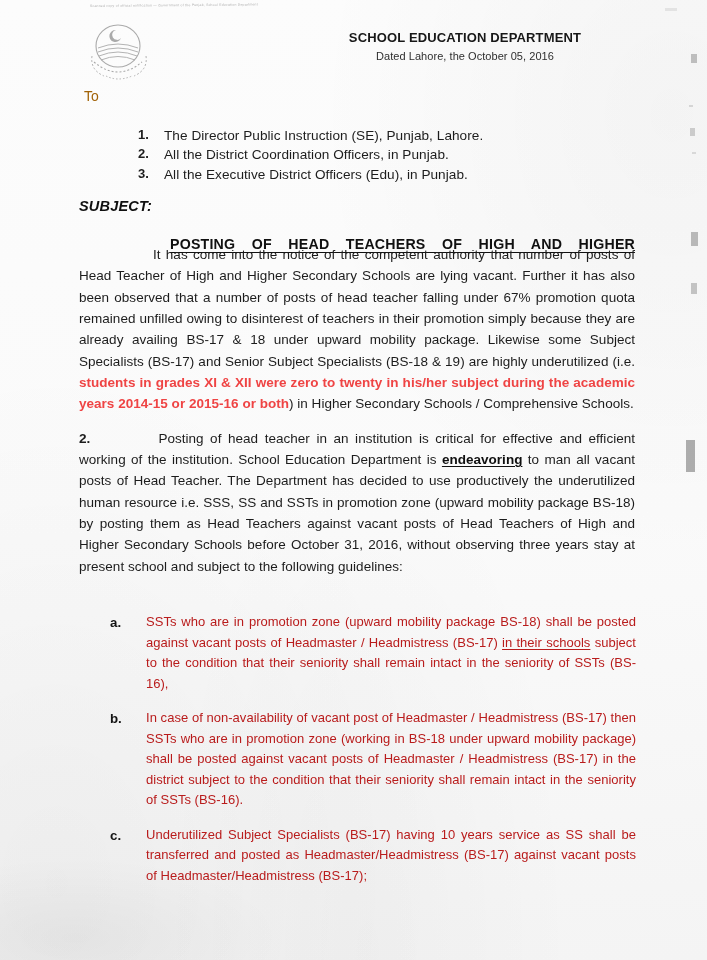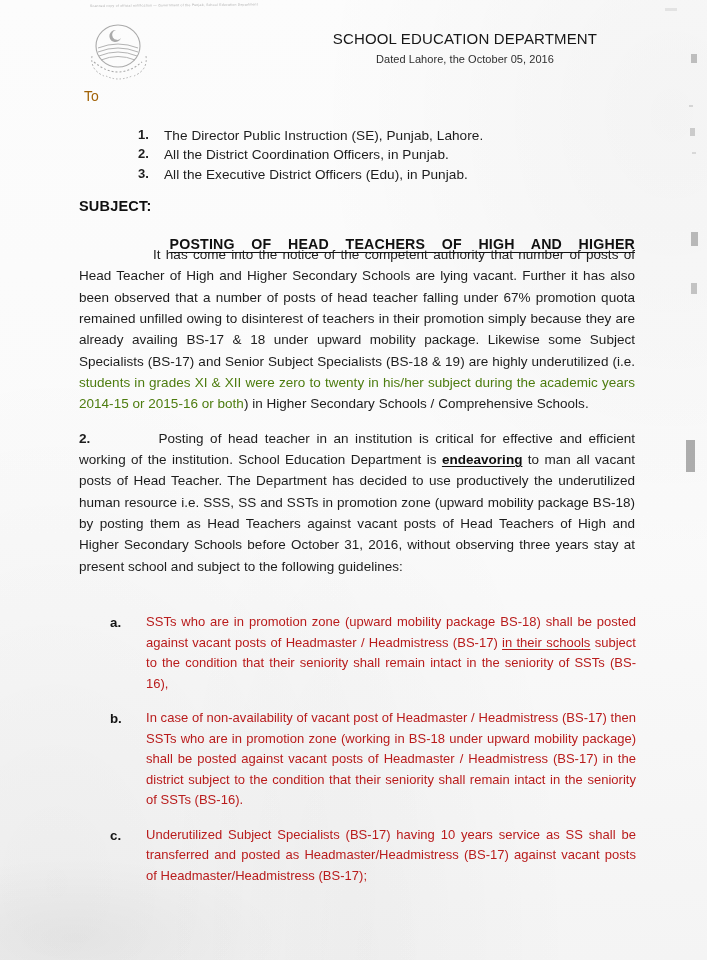--- a/index.html
+++ b/index.html
@@ -80,22 +80,22 @@
     letter-spacing: 0.1px;
   }
   .lh-govt {
     font-size: 14px;
     font-weight: bold;
     letter-spacing: 0.2px;
     color: #121212;
     margin-top: 1px;
   }
   .lh-dept {
-    font-size: 15px;
-    font-weight: normal;
+    font-size: 13px;
+    font-weight: bold;
     letter-spacing: 0.15px;
     color: #171717;
     margin-top: 1px;
   }
   .lh-dated {
     font-size: 11px;
     color: #2e2e2e;
     margin-top: 2px;
     letter-spacing: 0.05px;
   }
@@ -141,20 +141,21 @@
     display: flex;
     align-items: flex-start;
   }
   .subject-label {
     flex: 0 0 auto;
     font-size: 14.5px;
     font-weight: bold;
     letter-spacing: 0.2px;
     padding-right: 18px;
     color: #101010;
+    font-style: italic;
   }
   .subject-text {
     flex: 1 1 auto;
     font-size: 14.2px;
     font-weight: bold;
     letter-spacing: 0.2px;
     line-height: 1.48;
     color: #101010;
     text-align: justify;
     text-align-last: left;
@@ -191,21 +192,21 @@
     width: 74px;
   }
   .pnum {
     font-weight: bold;
     font-size: 13.6px;
   }
   .pnum-gap {
     display: inline-block;
     width: 68px;
   }
-  b.bold-run { font-weight: normal; color: #4d7c0f; }
+  b.bold-run { font-weight: bold; color: #ef4444; }
   span.u-bold {
     font-weight: bold;
     text-decoration: underline;
     text-underline-offset: 2px;
     text-decoration-thickness: 1.2px;
     color: #101010;
   }
   span.u-plain {
     text-decoration: underline;
     text-underline-offset: 2px;

